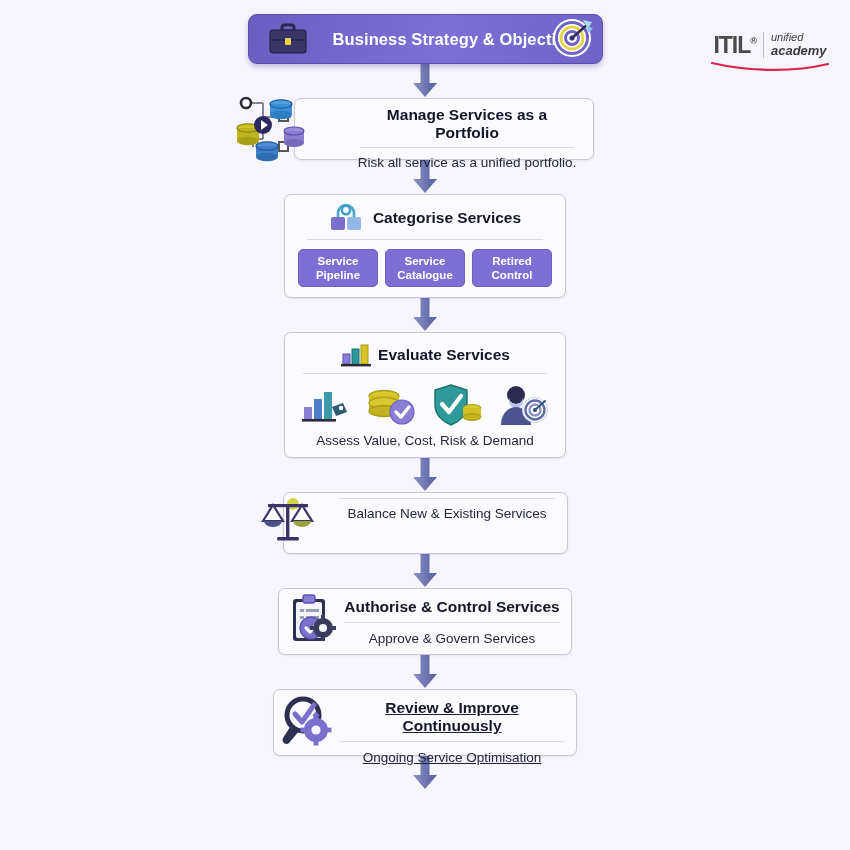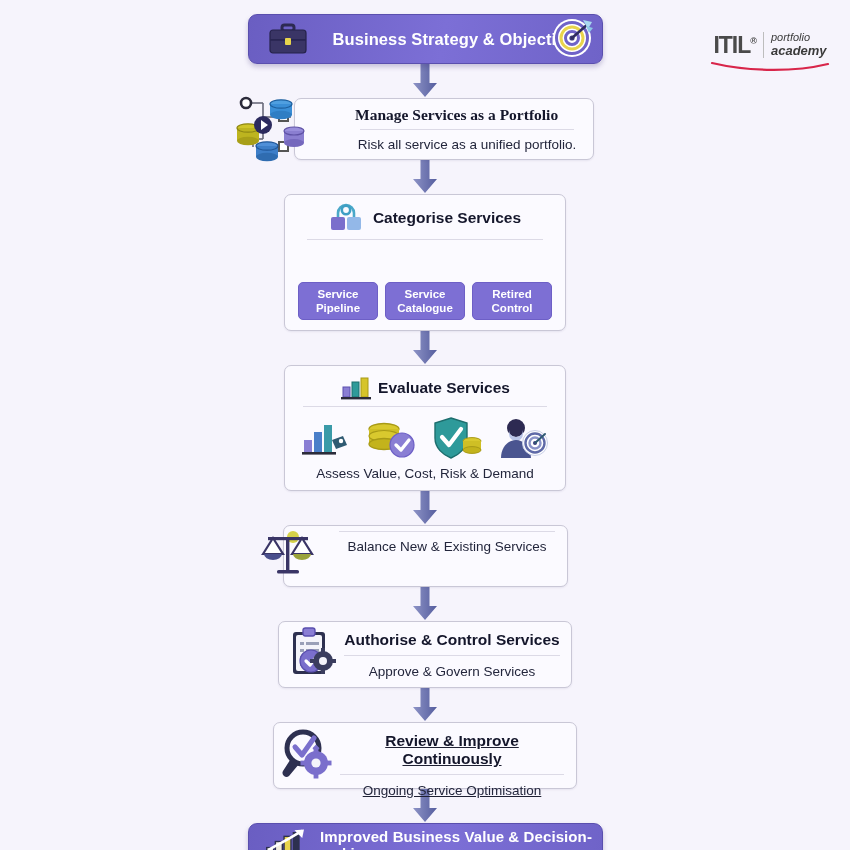--- a/index.html
+++ b/index.html
@@ -55,35 +55,35 @@
     border-radius:7px;
     box-shadow:0 1px 2px rgba(50,40,90,.08);
   }
   .card-head{display:flex;align-items:center;justify-content:center;}
   .card-title{font-size:15.5px;font-weight:bold;color:#14162b;}
   .divider{height:1px;background:#dcdae6;margin:0 auto;}
   .card-sub{font-size:13.5px;color:#23263c;text-align:center;}
 
   
   .c-portfolio{width:300px;height:62px;margin-left:38px;padding:0 14px 0 60px;}
-  .c-portfolio .card-title{padding:7px 0 0 0;font-family:Liberation Serif, serif;}
+  .c-portfolio .card-title{padding:7px 0 0 0;text-align:center;}
   .c-portfolio .divider{width:214px;margin-top:5px;}
   .c-portfolio .card-sub{padding-top:7px;}
   .c-portfolio .ico-left{position:absolute;left:-62px;top:50%;transform:translateY(-50%);}
 
   
   .c-categorise{width:282px;padding:8px 10px 10px;}
   .c-categorise .card-title{margin-left:10px;}
   .c-categorise .divider{width:236px;margin:6px auto 9px;}
   .chips{display:flex;gap:7px;justify-content:center;}
   .chip{
     width:80px;height:38px;border-radius:5px;
     background:#7d6fd4;border:1px solid #6d5fc6;
     color:#ffffff;font-size:11.5px;font-weight:bold;line-height:1.25;
-    display:flex;align-items:center;justify-content:center;text-align:center;margin-top:33px;
+    display:flex;align-items:center;justify-content:center;text-align:center;
   }
 
   
   .c-evaluate{width:282px;padding:9px 10px 9px;}
   .c-evaluate .card-title{margin-left:6px;}
   .c-evaluate .divider{width:244px;margin:5px auto 0;}
   .icon-row{display:flex;justify-content:center;align-items:flex-end;gap:14px;margin:9px 0 6px;}
 
   
   .c-prioritise{width:285px;height:62px;padding-left:52px;padding-right:8px;}
@@ -109,21 +109,21 @@
 </head>
 <body>
 
 <div class="logo">
   <div class="logo-row">
     <div class="logo-itil">
       <span>ITIL</span><sup>®</sup>
     </div>
     <div class="logo-div"></div>
     <div class="logo-words">
-      <div class="logo-w1">portfolio</div>
+      <div class="logo-w1">unified</div>
       <div class="logo-w2">academy</div>
     </div>
   </div>
   <svg class="logo-swoosh" viewBox="0 0 120 12">
     <path d="M2 3 C40 12, 85 12, 118 4" stroke="#d8254a" stroke-width="2.2" fill="none" stroke-linecap="round"></path>
   </svg>
 </div>
 
 <div class="flow">
 
@@ -383,26 +383,14 @@
     </span>
     <div class="card-title">Review &amp; Improve Continuously</div>
     <div class="divider"></div>
     <div class="card-sub">Ongoing Service Optimisation</div>
   </div>
 
   <svg class="arrow" viewBox="0 0 26 34">
     <path d="M8.5 0 H17.5 V19 H25 L13 33 L1 19 H8.5 Z" fill="url(#ag)"></path>
   </svg>
 
-  <div class="banner bottom">
-    <svg width="48" height="38" viewBox="0 0 48 38">
-      <rect x="2" y="22" width="8" height="11" fill="#f2eddf" stroke="#2d3050" stroke-width="1.6"></rect>
-      <rect x="12" y="15" width="8" height="18" fill="#f2eddf" stroke="#2d3050" stroke-width="1.6"></rect>
-      <rect x="22" y="9" width="8" height="24" fill="#e8d44c" stroke="#2d3050" stroke-width="1.6"></rect>
-      <rect x="32" y="4" width="8" height="29" fill="#2d3050"></rect>
-      <rect x="0" y="33" width="44" height="2.6" fill="#2d3050"></rect>
-      <path d="M5 24 C16 18, 28 12, 42 3" stroke="#ffffff" stroke-width="3" fill="none" stroke-linecap="round"></path>
-      <path d="M34 2 L45 1 L43 11 Z" fill="#ffffff"></path>
-    </svg>
-    <div class="banner-title">Improved Business Value &amp; Decision-making</div>
-  </div>
 
 </div>
 
 </body></html>

